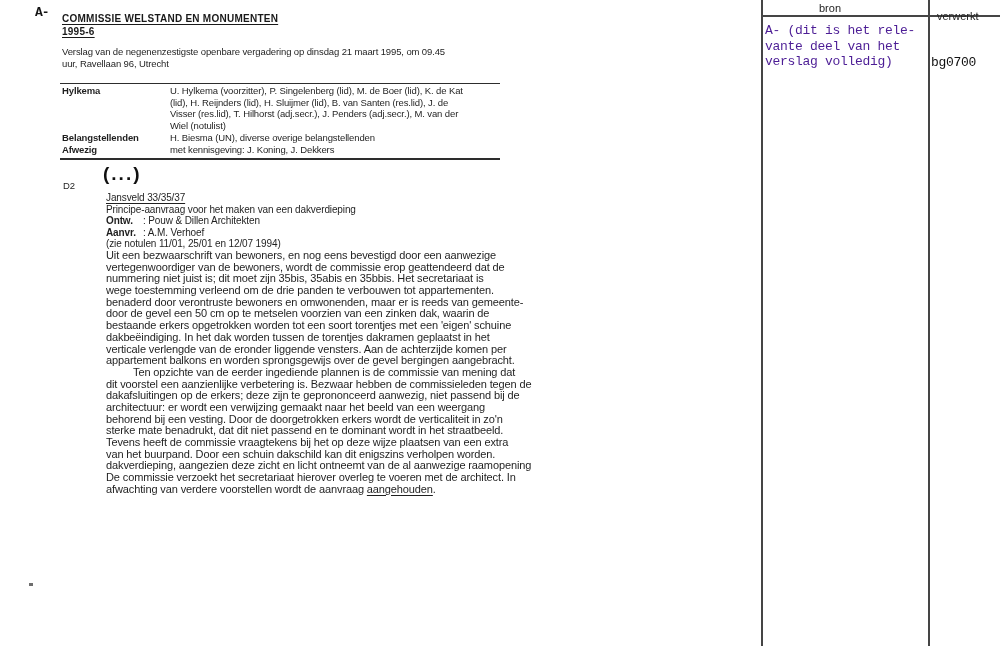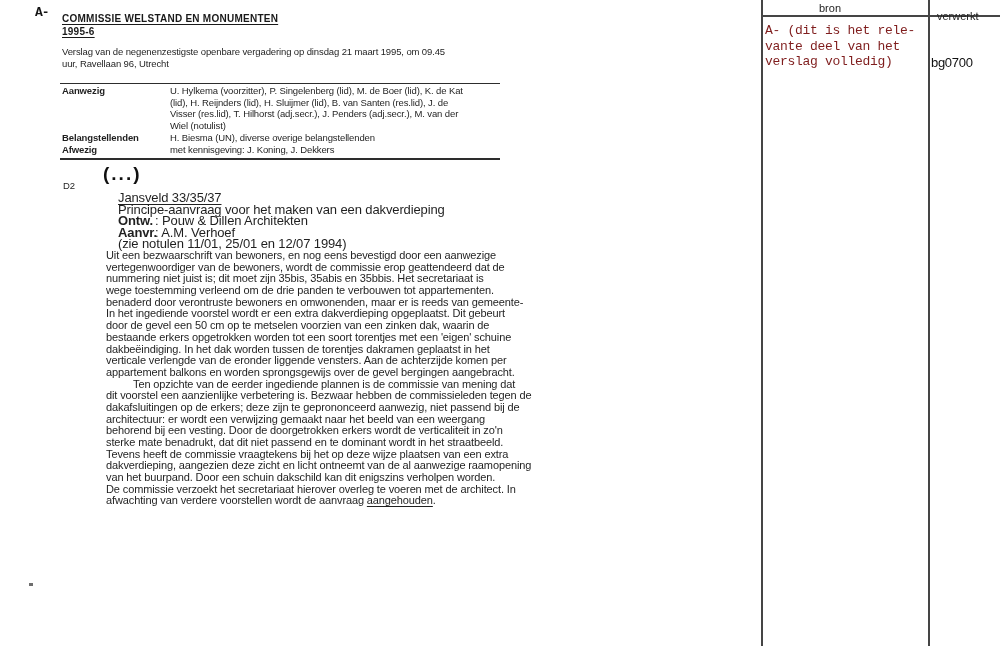--- a/index.html
+++ b/index.html
@@ -44,47 +44,47 @@
 
   
   .ellipsis {
     position:absolute; left:103px; top:163px;
     font-size:19px; font-weight:700; letter-spacing:2px; color:#101010;
   }
 
   
   .item-code { position:absolute; left:63px; top:180px; font-size:9.5px; letter-spacing:-0.1px; }
   .item-head-block {
-    position:absolute; left:118px; top:192px;
-    font-size:13px; line-height:11.5px; letter-spacing:-0.12px; white-space:nowrap;
+    position:absolute; left:106px; top:192px;
+    font-size:10px; line-height:11.5px; letter-spacing:-0.12px; white-space:nowrap;
   }
   .kv-label { display:inline-block; width:37px; font-weight:700; }
 
   .body-text {
     position:absolute; left:106px; top:250px;
     font-size:11px; line-height:11.68px; letter-spacing:-0.12px; white-space:nowrap;
   }
   .indent { padding-left:27px; }
 
   
   .vline { position:absolute; top:0; width:2px; height:646px; background:#454545; }
   .vline-left { left:761px; }
   .vline-mid  { left:928px; }
   .hline { position:absolute; left:761px; top:15px; width:239px; height:2px; background:#454545; }
   .col-header { position:absolute; top:2px; font-size:11px; color:#242424; }
   .col-header-bron { left:763px; width:134px; text-align:center; }
   .col-header-verwerkt { left:937px;margin-top:8px; }
   .side-note {
     position:absolute; left:765px; top:23px;
     font-family:"Liberation Mono", monospace; font-size:13px; line-height:15.6px;
-    letter-spacing:-0.3px; color:#7f1d1d; white-space:nowrap;
+    letter-spacing:-0.3px; color:#4c1d95; white-space:nowrap;
   }
   .processed-code {
     position:absolute; left:931px; top:55px;
-    font-family:Liberation Sans, sans-serif; font-size:13px; letter-spacing:-0.3px; color:#111;
+    font-family:Liberation Mono, monospace; font-size:13px; letter-spacing:-0.3px; color:#111;
   }
 
   
   .artifact-dot { position:absolute; left:29px; top:583px; width:4px; height:3px; background:#6e6e6e; }
 </style>
 </head>
 <body>
 
 <div class="page">
 
@@ -95,21 +95,21 @@
     <div class="u">1995-6</div>
   </div>
 
   <div class="intro">
     <div>Verslag van de negenenzestigste openbare vergadering op dinsdag 21 maart 1995, om 09.45</div>
     <div>uur, Ravellaan 96, Utrecht</div>
   </div>
 
   <div class="attendance">
     <div class="att-row">
-      <div class="att-label">Aanwezig</div>
+      <div class="att-label">Hylkema</div>
       <div class="att-lines">
         <div>U. Hylkema (voorzitter), P. Singelenberg (lid), M. de Boer (lid), K. de Kat</div>
         <div>(lid), H. Reijnders (lid), H. Sluijmer (lid), B. van Santen (res.lid), J. de</div>
         <div>Visser (res.lid), T. Hilhorst (adj.secr.), J. Penders (adj.secr.), M. van der</div>
         <div>Wiel (notulist)</div>
       </div>
     </div>
     <div class="att-row">
       <div class="att-label">Belangstellenden</div>
       <div class="att-lines">
@@ -139,35 +139,34 @@
     </div>
     <div>(zie notulen 11/01, 25/01 en 12/07 1994)</div>
   </div>
 
   <div class="body-text">
     <div>Uit een bezwaarschrift van bewoners, en nog eens bevestigd door een aanwezige</div>
     <div>vertegenwoordiger van de bewoners, wordt de commissie erop geattendeerd dat de</div>
     <div>nummering niet juist is; dit moet zijn 35bis, 35abis en 35bbis. Het secretariaat is</div>
     <div>wege toestemming verleend om de drie panden te verbouwen tot appartementen.</div>
     <div>benaderd door verontruste bewoners en omwonenden, maar er is reeds van gemeente-</div>
-    <div>In het ingediende voorstel wordt er een extra dakverdieping opgeplaatst. Dit gebeurt</div>
     <div>door de gevel een 50 cm op te metselen voorzien van een zinken dak, waarin de</div>
     <div>bestaande erkers opgetrokken worden tot een soort torentjes met een 'eigen' schuine</div>
     <div>dakbeëindiging. In het dak worden tussen de torentjes dakramen geplaatst in het</div>
     <div>verticale verlengde van de eronder liggende vensters. Aan de achterzijde komen per</div>
     <div>appartement balkons en worden sprongsgewijs over de gevel bergingen aangebracht.</div>
     <div class="indent">Ten opzichte van de eerder ingediende plannen is de commissie van mening dat</div>
     <div>dit voorstel een aanzienlijke verbetering is. Bezwaar hebben de commissieleden tegen de</div>
     <div>dakafsluitingen op de erkers; deze zijn te geprononceerd aanwezig, niet passend bij de</div>
     <div>architectuur: er wordt een verwijzing gemaakt naar het beeld van een weergang</div>
     <div>behorend bij een vesting. Door de doorgetrokken erkers wordt de verticaliteit in zo'n</div>
     <div>sterke mate benadrukt, dat dit niet passend en te dominant wordt in het straatbeeld.</div>
     <div>Tevens heeft de commissie vraagtekens bij het op deze wijze plaatsen van een extra</div>
+    <div>van het buurpand. Door een schuin dakschild kan dit enigszins verholpen worden.</div>
     <div>dakverdieping, aangezien deze zicht en licht ontneemt van de al aanwezige raamopening</div>
-    <div>van het buurpand. Door een schuin dakschild kan dit enigszins verholpen worden.</div>
     <div>De commissie verzoekt het secretariaat hierover overleg te voeren met de architect. In</div>
     <div>
       <span>afwachting van verdere voorstellen wordt de aanvraag </span><span class="u">aangehouden</span><span>.</span>
     </div>
   </div>
 
   <div class="vline vline-left"></div>
   <div class="vline vline-mid"></div>
   <div class="hline"></div>
   <div class="col-header col-header-bron">bron</div>

